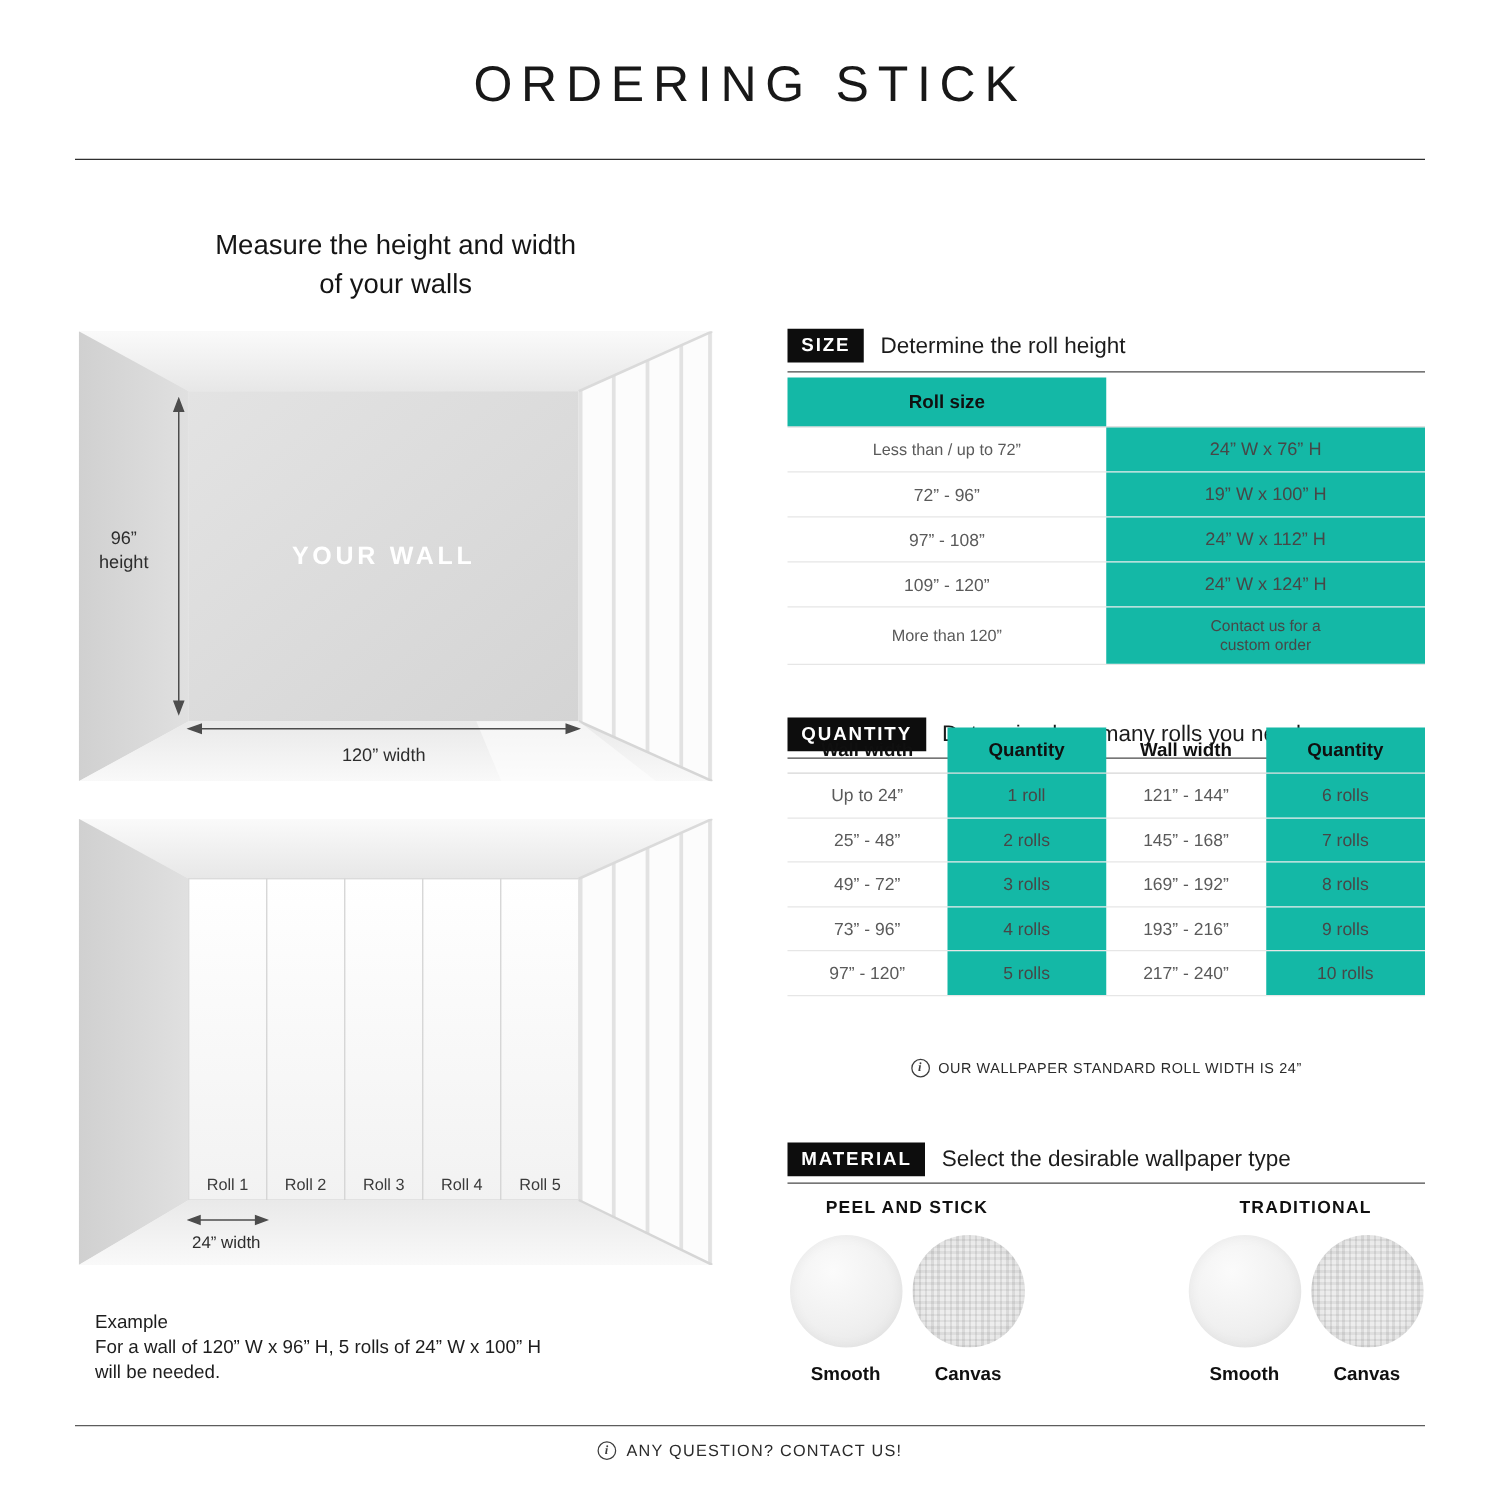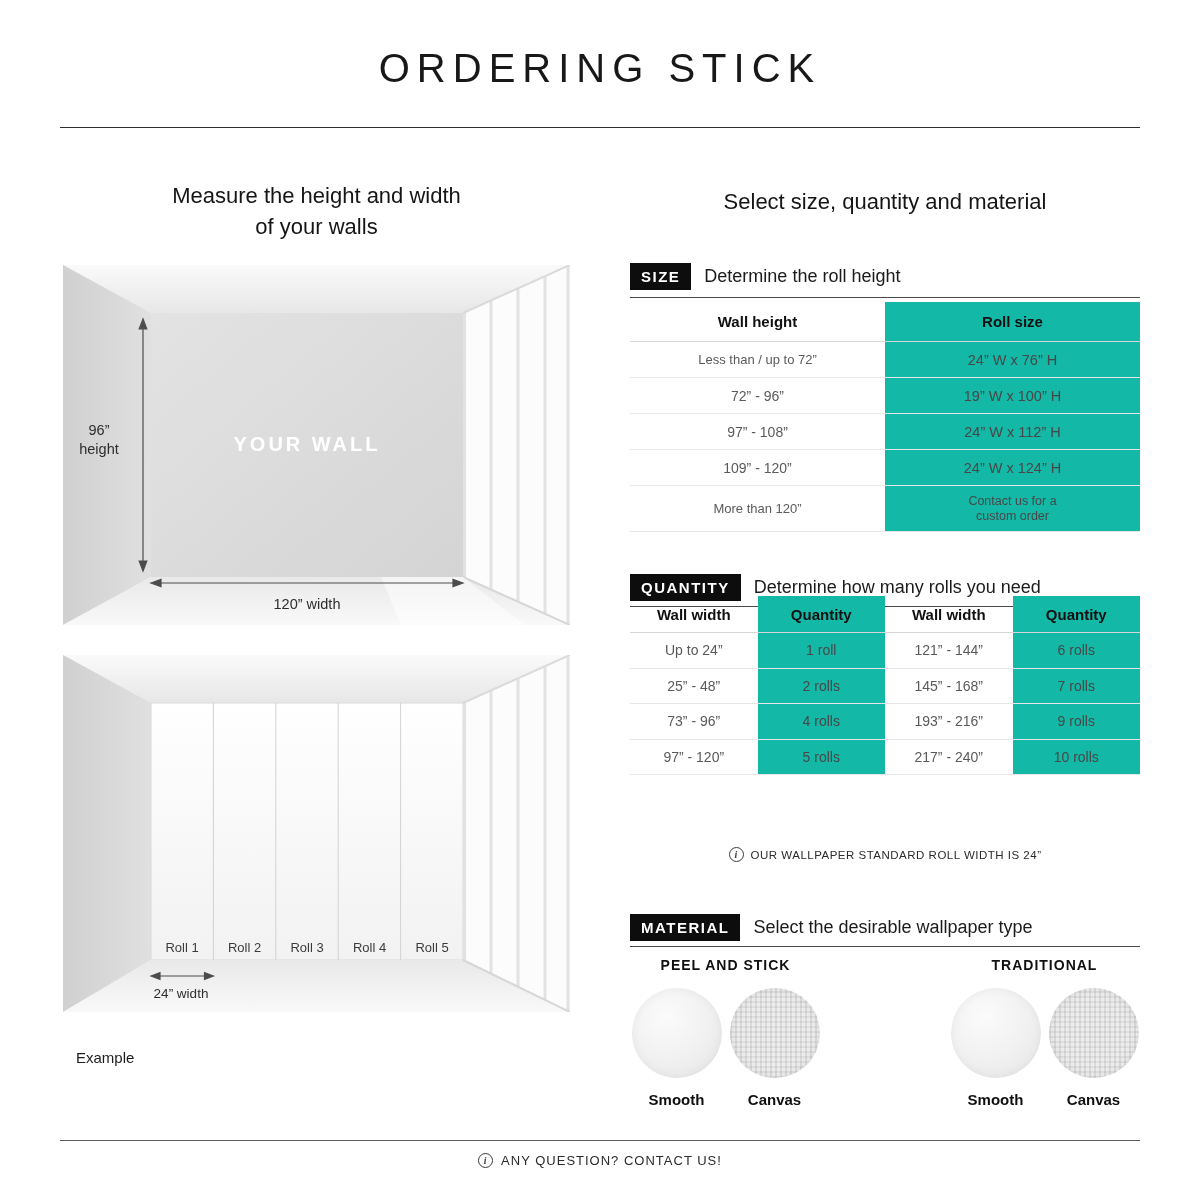--- a/index.html
+++ b/index.html
@@ -42,21 +42,21 @@
   }
   .section-sub { font-size: 18px; color: #1b1b1b; }
 
   .section-rule { position: absolute; left: 630px; width: 510px; height: 0; border-top: 1px solid #4a4a4a; }
   .size-rule { top: 297px; }
   .quantity-rule { top: 606px; }
   .material-rule { top: 946px; }
 
   .table { position: absolute; left: 630px; width: 510px; }
   .size-table { top: 302px; }
-  .quantity-table { top: 596px; }
+  .quantity-table { top: 582px; }
   .trow { display: flex; border-bottom: 1px solid #e6e6e6; }
   .thead { border-bottom: 1px solid #d6d6d6; }
   .cell { display: flex; align-items: center; justify-content: center; text-align: center; }
   .gray { background: #14b8a6; }
   .th { font-weight: 700; font-size: 15px; color: #101010; }
 
   .size-table .trow { height: 36px; }
   .size-table .thead { height: 40px; }
   .size-table .row-last { height: 46px; }
   .size-table .cell { width: 255px; }
@@ -228,33 +228,33 @@
         <line x1="95" y1="321" x2="144" y2="321"></line>
         <polygon points="88,321 97,317.6 97,324.4"></polygon>
         <polygon points="150.5,321 141.5,317.6 141.5,324.4"></polygon>
       </g>
       <text x="118" y="343" text-anchor="middle" font-size="13.5" fill="#2d2d2d">24” width</text>
     </svg>
   </div>
 
   <div class="example">
     <div class="example-title">Example</div>
-  </div>
-
-  <div class="col-heading right-heading">Select size, quantity and material</div>
+    <div class="example-text">For a wall of 120” W x 96” H, 5 rolls of 24” W x 100” H
+will be needed.</div>
+  </div>
+
 
   <div class="section-head size-head">
     <span class="badge">SIZE</span>
     <span class="section-sub">Determine the roll height</span>
   </div>
   <div class="section-rule size-rule"></div>
 
   <div class="table size-table">
     <div class="trow thead">
-      <div class="cell th">Wall height</div>
       <div class="cell th gray">Roll size</div>
     </div>
     <div class="trow">
       <div class="cell wall-cell small">Less than / up to 72”</div>
       <div class="cell roll-cell gray">24” W x 76” H</div>
     </div>
     <div class="trow">
       <div class="cell wall-cell">72” - 96”</div>
       <div class="cell roll-cell gray">19” W x 100” H</div>
     </div>
@@ -290,20 +290,26 @@
       <div class="cell qw">Up to 24”</div>
       <div class="cell qq gray">1 roll</div>
       <div class="cell qw">121” - 144”</div>
       <div class="cell qq gray">6 rolls</div>
     </div>
     <div class="trow">
       <div class="cell qw">25” - 48”</div>
       <div class="cell qq gray">2 rolls</div>
       <div class="cell qw">145” - 168”</div>
       <div class="cell qq gray">7 rolls</div>
+    </div>
+    <div class="trow">
+      <div class="cell qw">49” - 72”</div>
+      <div class="cell qq gray">3 rolls</div>
+      <div class="cell qw">169” - 192”</div>
+      <div class="cell qq gray">8 rolls</div>
     </div>
     <div class="trow">
       <div class="cell qw">73” - 96”</div>
       <div class="cell qq gray">4 rolls</div>
       <div class="cell qw">193” - 216”</div>
       <div class="cell qq gray">9 rolls</div>
     </div>
     <div class="trow">
       <div class="cell qw">97” - 120”</div>
       <div class="cell qq gray">5 rolls</div>

